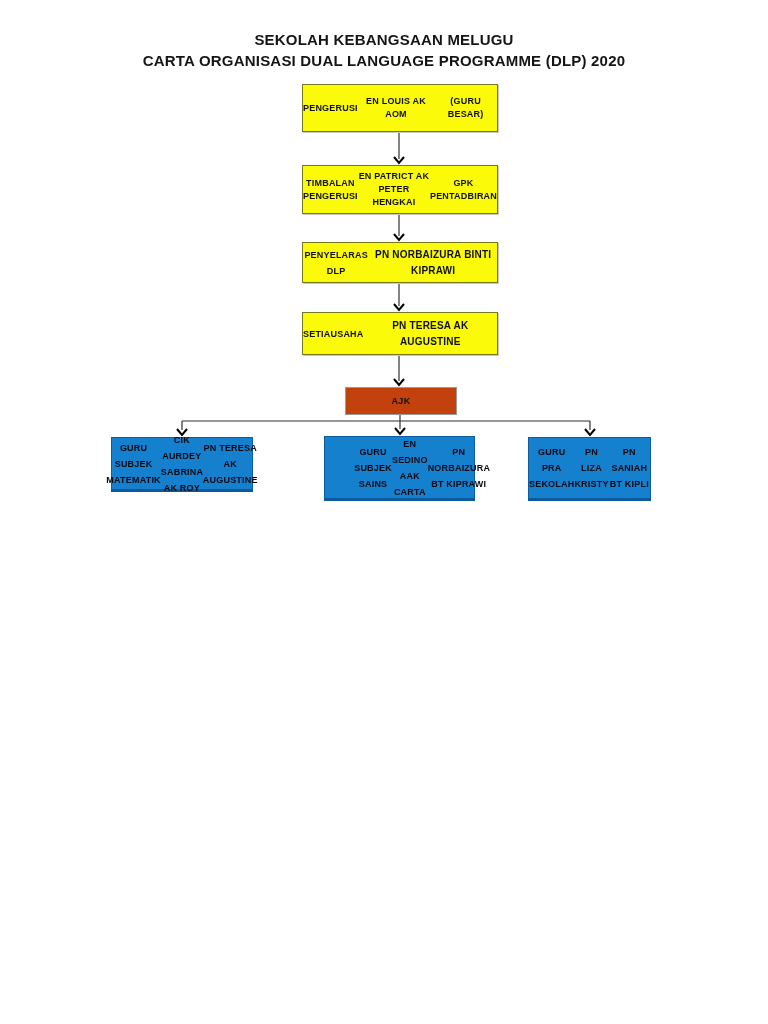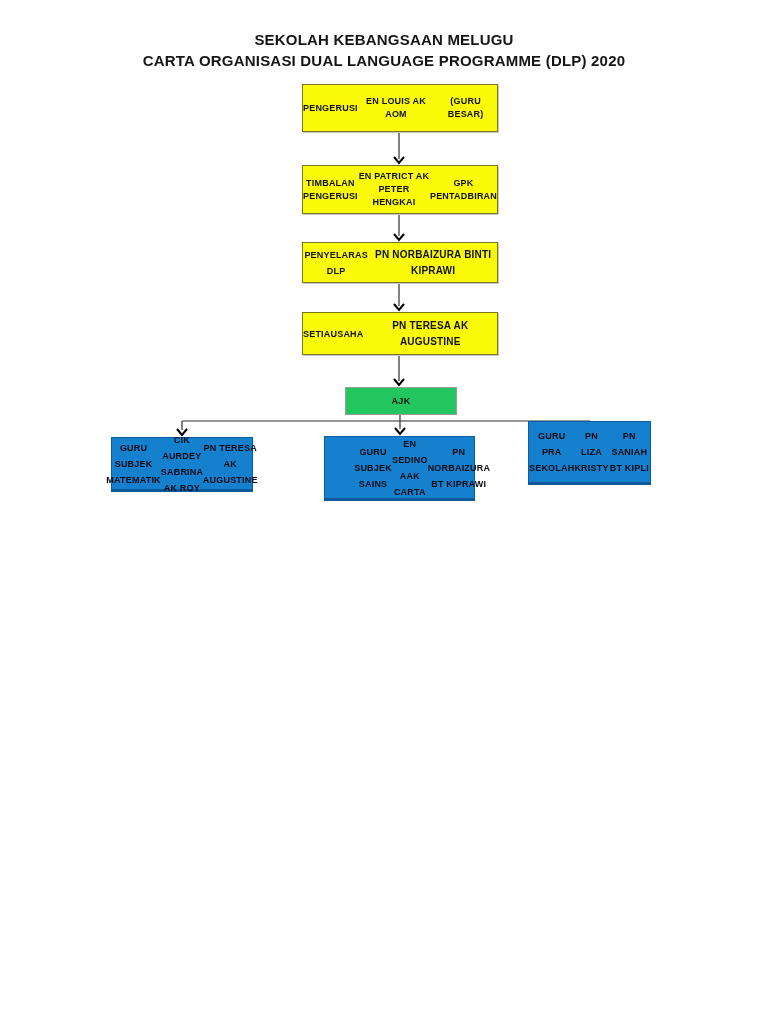--- a/index.html
+++ b/index.html
@@ -62,41 +62,41 @@
   #chain-0 { left: 302px; top: 84px;  width: 196px; height: 48px; }
   #chain-1 { left: 302px; top: 165px; width: 196px; height: 49px; }
   #chain-2 { left: 302px; top: 242px; width: 196px; height: 41px; }
   #chain-3 { left: 302px; top: 312px; width: 196px; height: 43px; }
   #chain-2 .line { line-height: 16px; }
   #chain-3 .line { line-height: 16px; }
   #chain-3 .line.big, #chain-2 .line.big { font-size: 10px; }
   .ajk-box {
     position: absolute;
     left: 345px; top: 387px; width: 110px; height: 26px;
-    background: #22c55e;
+    background: #c2410c;
     border: 1px solid #9b9b9b;
     display: flex;
     align-items: center;
     justify-content: center;
   }
   .ajk-box .line {
     font-weight: bold;
     font-size: 9px;
     color: #111111;
     letter-spacing: 0.3px;
   }
   .bbox {
     background: #1580ce;
     border: 1px solid #0d5c9e;
     border-bottom: 3px solid #0c599b;
   }
   .bbox .line { line-height: 16px; color: #0a0a14; }
   #com-0 { left: 111px; top: 437px; width: 142px; height: 55px; }
   #com-1 { left: 324px; top: 436px; width: 151px; height: 65px; padding-left: 45px; }
-  #com-2 { left: 528px; top: 421px; width: 123px; height: 64px; }
+  #com-2 { left: 528px; top: 437px; width: 123px; height: 64px; }
 </style>
 </head>
 <body>
 
 <div class="page">
 
   <header class="title">
     <div class="t-line">SEKOLAH KEBANGSAAN MELUGU</div>
     <div class="t-line">CARTA ORGANISASI DUAL LANGUAGE PROGRAMME (DLP) 2020</div>
   </header>

